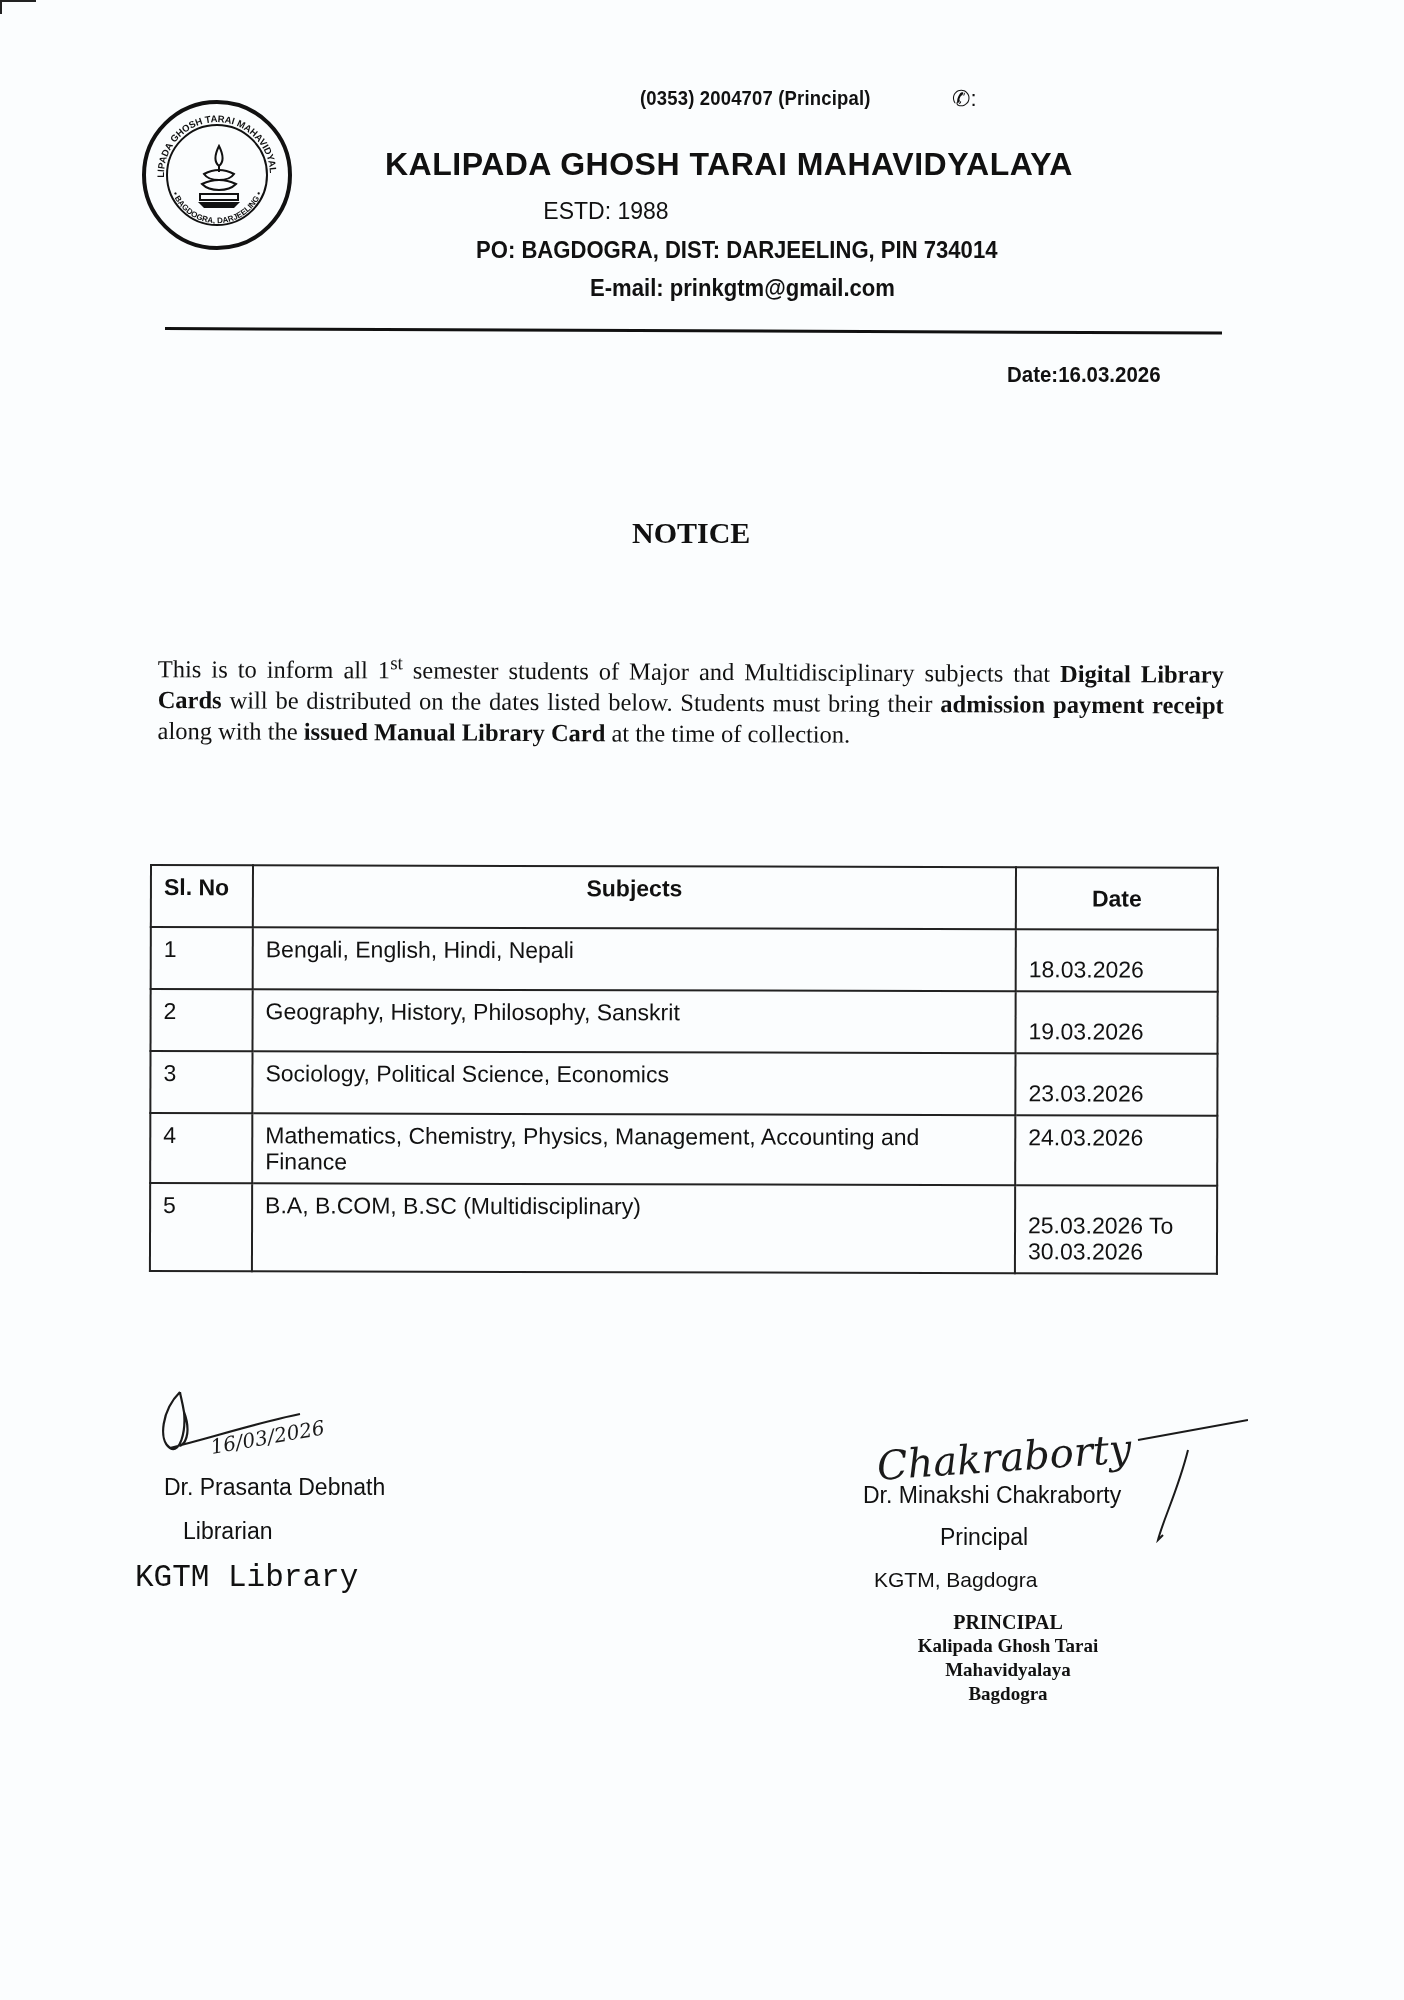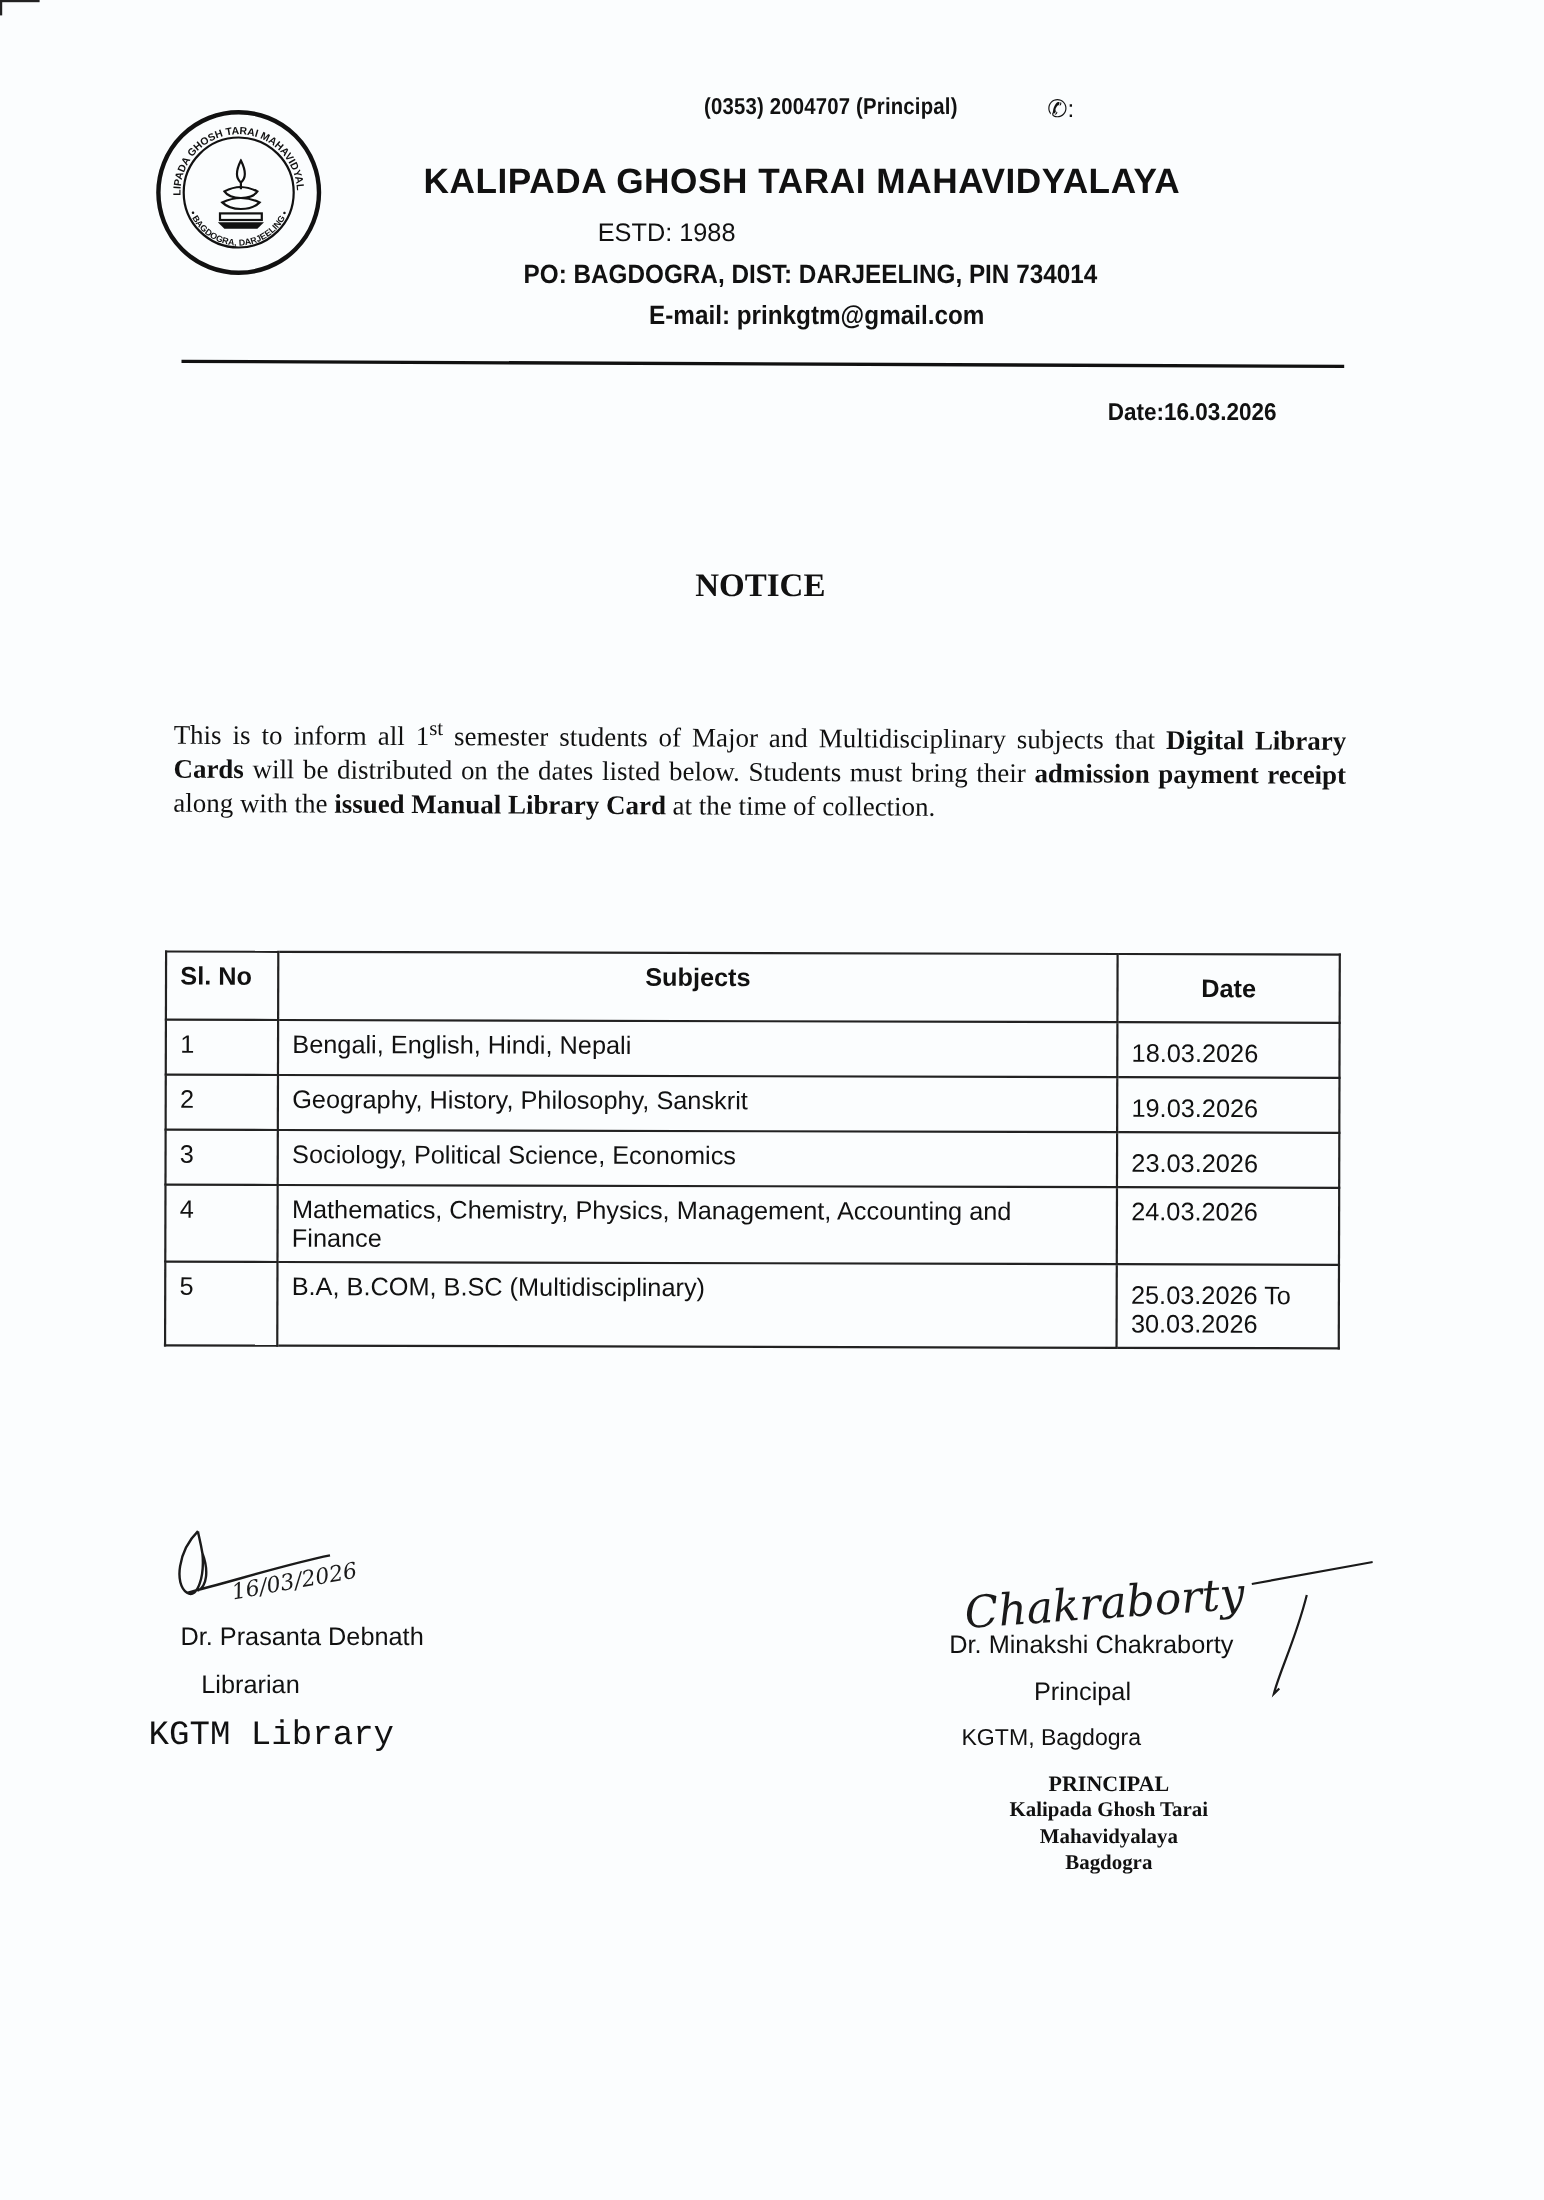--- a/index.html
+++ b/index.html
@@ -55,21 +55,21 @@
     }
     table.schedule td, table.schedule th {
       border:2px solid #222; vertical-align:top; text-align:left;
       padding:8px 12px; font-weight:normal;
     }
     table.schedule th { font-weight:bold; height:44px; }
     table.schedule th.c-subj { text-align:center; }
     table.schedule th.c-date { text-align:center; vertical-align:middle; }
     .col-sl { width:76px; }
     .col-date { width:176px; }
-    table.schedule td.c-date { padding-top:14px; }
+    table.schedule td.c-date { padding-top:26px; }
     table.schedule td { line-height:26px; }
 
     .sig1 { left:150px; top:1382px; width:240px; height:80px; }
     .sig2 { left:858px; top:1410px; width:390px; height:140px; }
 
     .lib-name { left:144px; top:1474px; font-size:23px;margin-left:20px; }
     .lib-role { left:183px; top:1518px; font-size:23px; }
     .lib-dept { left:135px; top:1560px; font-size:31px;font-family:Liberation Mono, monospace; }
 
     .pr-name { left:863px; top:1482px; font-size:23px; }

